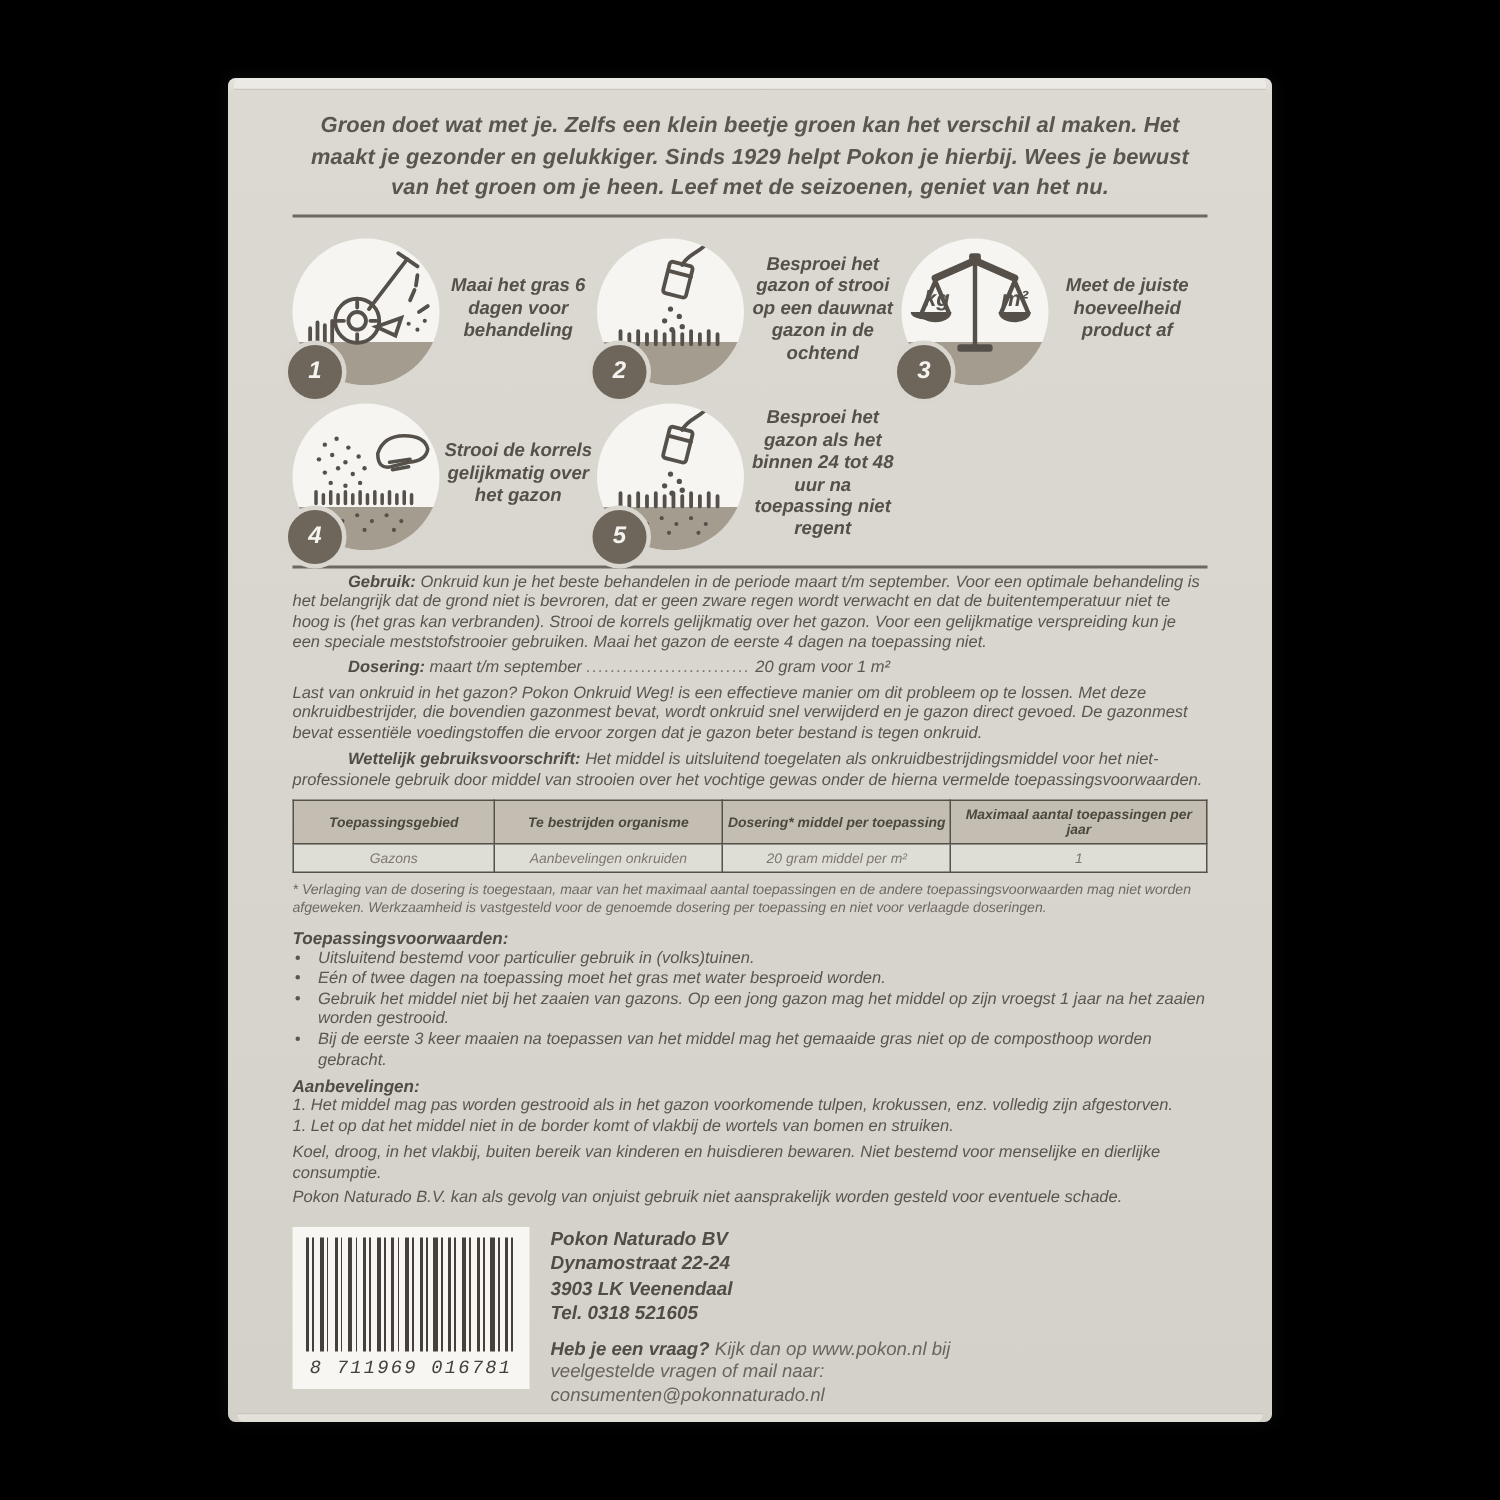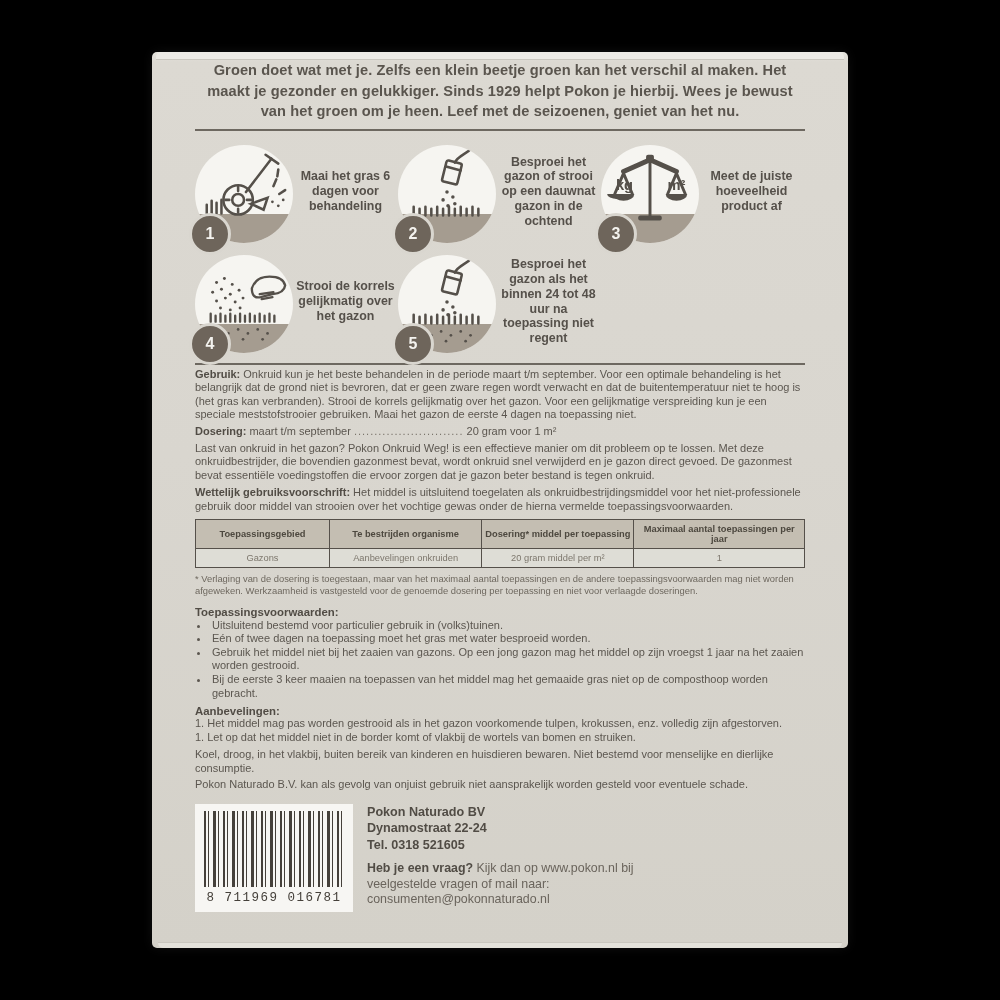--- a/index.html
+++ b/index.html
@@ -9,41 +9,41 @@
   }
   .package{
     position:absolute;left:152px;top:52px;width:696px;height:896px;
     background:linear-gradient(180deg,#e6e4de 0px,#dcd9d2 10px,#d9d6cf 45%,#d4d1c9 100%);
     border-radius:5px;box-shadow:0 0 12px rgba(255,255,255,0.06);
   }
   .package::before{content:"";position:absolute;left:4px;right:4px;top:0;height:7px;
     background:#eceae5;border-bottom:1px solid #c9c6be;border-radius:5px 5px 0 0;}
   .package::after{content:"";position:absolute;left:6px;right:6px;bottom:0;height:5px;
     background:#e3e1da;border-top:1px solid #c9c6be;border-radius:0 0 5px 5px;}
-  .content{position:absolute;left:43px;top:0;width:610px;height:100%;padding-top:8px;box-sizing:border-box;}
+  .content{position:absolute;left:43px;top:0;width:610px;height:100%;padding-top:22px;box-sizing:border-box;font-style:italic;}
 
   .intro{font-size:14.6px;line-height:20.5px;font-weight:700;color:#5a554e;text-align:center;
     letter-spacing:.1px;margin:0 4px;}
   .rule{border:none;border-top:2px solid #6d6860;margin:7px 0 0 0;}
 
   .steps{margin-top:2px;}
   .steps-row{display:flex;}
   .step{width:203px;display:flex;flex-direction:row;align-items:center;}
   .circle-wrap{position:relative;width:98px;height:98px;margin-top:12px;}
   .circle{width:98px;height:98px;border-radius:50%;background:#f6f5f1;overflow:hidden;position:relative;}
   .ground{position:absolute;left:0;bottom:0;width:100%;height:29%;background:#a59c90;}
   .circle svg{position:absolute;left:0;top:0;}
   .badge{position:absolute;left:-6px;bottom:-12px;width:36px;height:36px;border-radius:50%;
     background:#6e655b;border:3px solid #d9d6cf;display:flex;align-items:center;justify-content:center;
     color:#f4f3ef;font-size:16px;font-weight:700;}
   .caption{margin-top:8px;font-size:12.4px;line-height:14.8px;font-weight:700;text-align:center;
     color:#55504a;max-width:200px;}
 
   .p-body{font-size:11px;line-height:13.5px;margin:0;color:#5b564f;}
-  .lead{font-weight:700;color:#514c45;}
+  .lead{font-weight:700;color:#514c45;margin-left:37px;}
   .sect{margin-top:3px;}
   .dosering-line{margin-top:2px;font-size:11px;line-height:14px;color:#5b564f;}
   .dots{letter-spacing:1px;color:#7a746b;}
 
   table.apptable{border-collapse:collapse;width:100%;margin-top:6px;}
   table.apptable th{background:#c4beb2;font-size:9.3px;font-weight:700;color:#4d483f;
     border:1.3px solid #55504a;padding:4px 3px;text-align:center;}
   table.apptable td{background:#deddd6;font-size:9.3px;color:#7d776d;
     border:1.3px solid #55504a;padding:4px 3px;text-align:center;}
   .col1{width:22%;} .col2{width:25%;} .col3{width:25%;} .col4{width:28%;}
@@ -301,20 +301,21 @@
     <p class="p-body" style="margin-top:3px;">Pokon Naturado B.V. kan als gevolg van onjuist gebruik niet aansprakelijk worden gesteld voor eventuele schade.</p>
 
     <div class="footer">
       <div class="barcode-box">
         <div class="bars"></div>
         <div class="barcode-digits">8 711969 016781</div>
       </div>
       <div class="company">
         <div class="company-line">Pokon Naturado BV</div>
         <div class="company-line">Dynamostraat 22-24</div>
+        <div class="company-line">3903 LK Veenendaal</div>
         <div class="company-line">Tel. 0318 521605</div>
         <div class="question"><b>Heb je een vraag?</b><span> Kijk dan op www.pokon.nl bij veelgestelde vragen of mail naar: consumenten@pokonnaturado.nl</span></div>
 
       </div>
     </div>
 
   </div>
 </div>
 
 </body></html>

